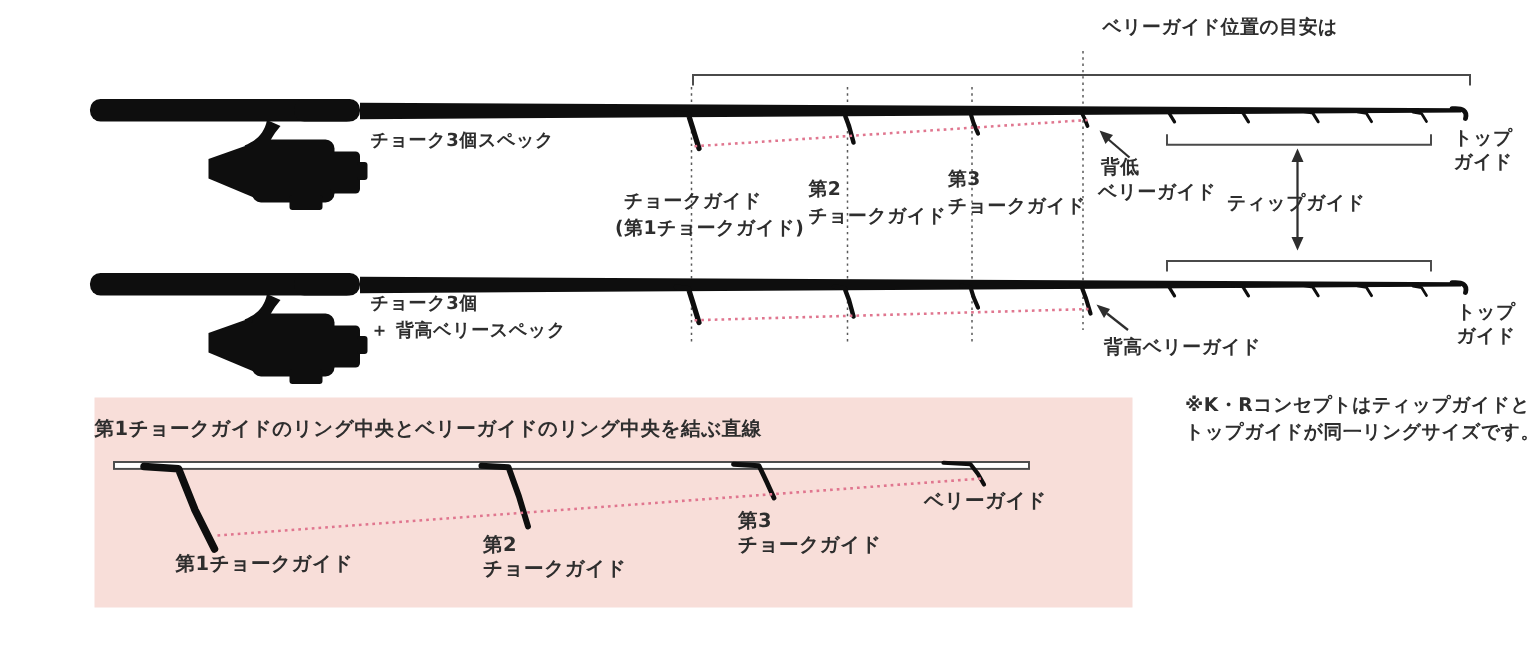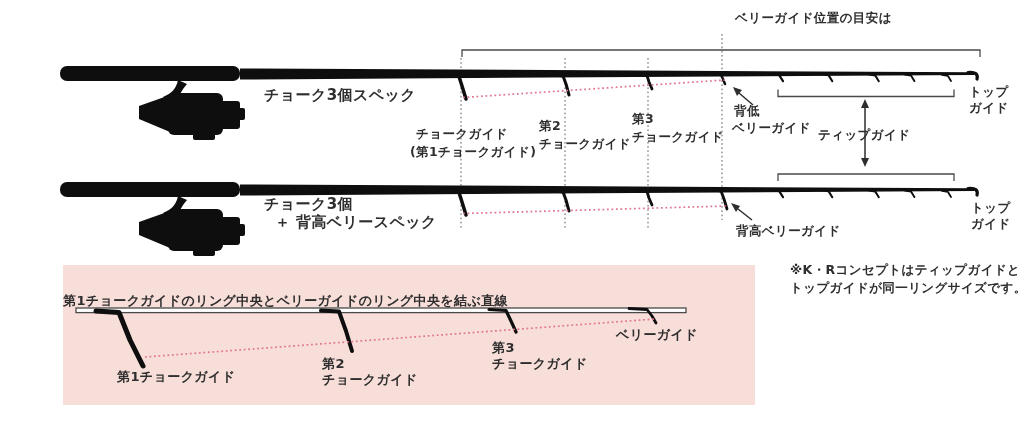--- a/index.html
+++ b/index.html
@@ -11,21 +11,21 @@
   .canvas{
     position:relative;width:1024px;height:430px;overflow:hidden;
     background:var(--background);
     font-family:"DejaVu Sans","Liberation Sans",sans-serif;
     color:var(--text);
     border-radius:21px;
   }
   .canvas svg{position:absolute;left:0;top:0;}
   .lbl{position:absolute;font-weight:bold;font-size:12.5px;line-height:1.3;
        color:var(--text);white-space:nowrap;letter-spacing:.4px;}
-  .fs15{font-size:15px;margin-left:17px;}
+  .fs15{font-size:12px;}
   .fs13{font-size:13px;}
   .ctr{}
   .ink-fill{fill:var(--ink);}
   .ink-stroke{stroke:var(--ink);fill:none;stroke-linecap:round;stroke-linejoin:round;}
   .dashv{stroke:var(--dashed-guide);stroke-width:1;stroke-dasharray:1.6 2.6;fill:none;}
   .brk{stroke:var(--bracket);stroke-width:1.3;fill:none;}
   .pink{stroke:var(--choke-line-pink);stroke-width:1.7;stroke-dasharray:1.8 2.7;fill:none;}
   .arrow{stroke:var(--text);stroke-width:1.5;fill:none;}
   .arrowhead{fill:var(--text);}
   .panelbg{fill:var(--panel-background);}
@@ -150,28 +150,28 @@
 
   <div class="lbl" style="left:734px;top:103px">背低</div>
   <div class="lbl" style="left:732px;top:120px">ベリーガイド</div>
 
   <div class="lbl ctr" style="left:818px;top:127px;width:116px">ティップガイド</div>
 
   <div class="lbl" style="left:969px;top:84px">トップ</div>
   <div class="lbl" style="left:969px;top:100px">ガイド</div>
 
   <div class="lbl fs15" style="left:247px;top:195px">チョーク3個</div>
-  <div class="lbl fs15" style="left:258px;top:213px">＋ 背高ベリースペック</div>
+  <div class="lbl fs15" style="left:247px;top:213px">＋ 背高ベリースペック</div>
 
   <div class="lbl" style="left:736px;top:223px">背高ベリーガイド</div>
 
   <div class="lbl" style="left:971px;top:200px">トップ</div>
   <div class="lbl" style="left:971px;top:216px">ガイド</div>
 
-  <div class="lbl fs13 ctr" style="left:63px;top:293px;width:552px">第1チョークガイドのリング中央とベリーガイドのリング中央を結ぶ直線</div>
+  <div class="lbl fs13 ctr" style="left:63px;top:279px;width:552px">第1チョークガイドのリング中央とベリーガイドのリング中央を結ぶ直線</div>
 
   <div class="lbl fs13" style="left:117px;top:369px">第1チョークガイド</div>
 
   <div class="lbl fs13" style="left:322px;top:356px">第2</div>
   <div class="lbl fs13" style="left:322px;top:372px">チョークガイド</div>
 
   <div class="lbl fs13" style="left:492px;top:340px">第3</div>
   <div class="lbl fs13" style="left:492px;top:356px">チョークガイド</div>
 
   <div class="lbl fs13" style="left:616px;top:327px">ベリーガイド</div>

